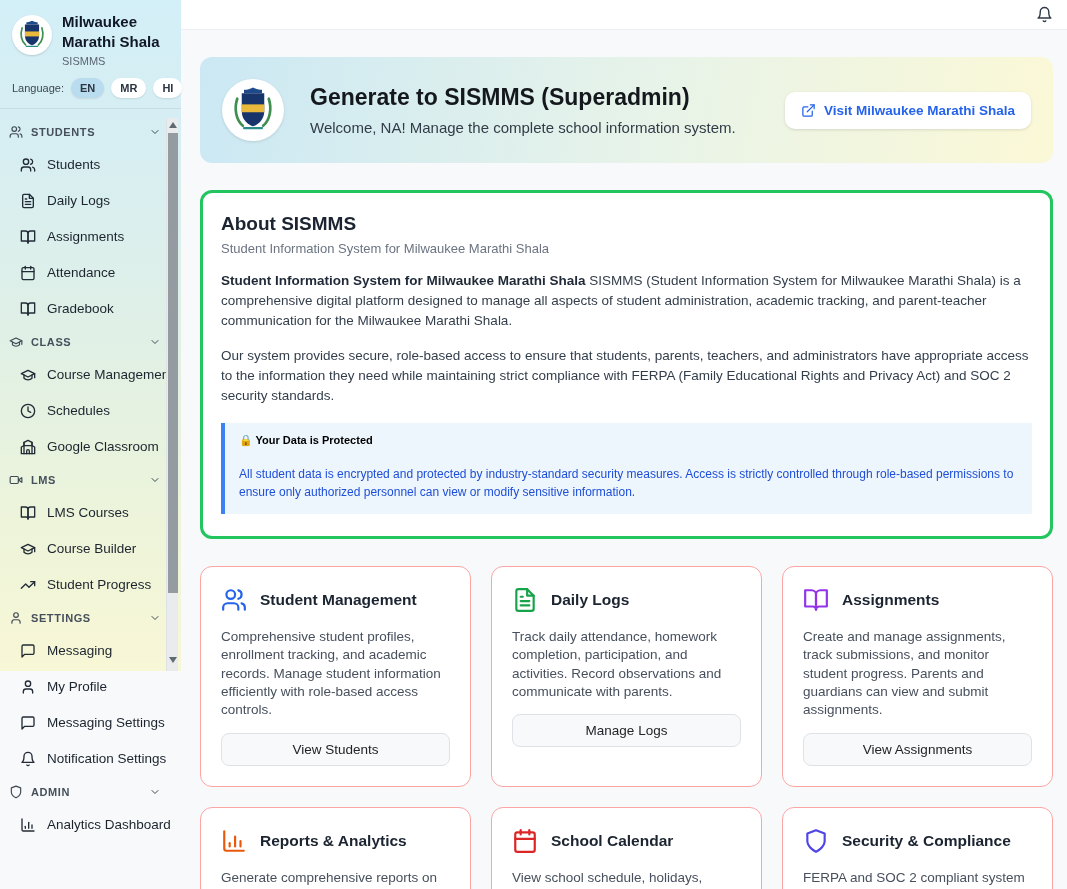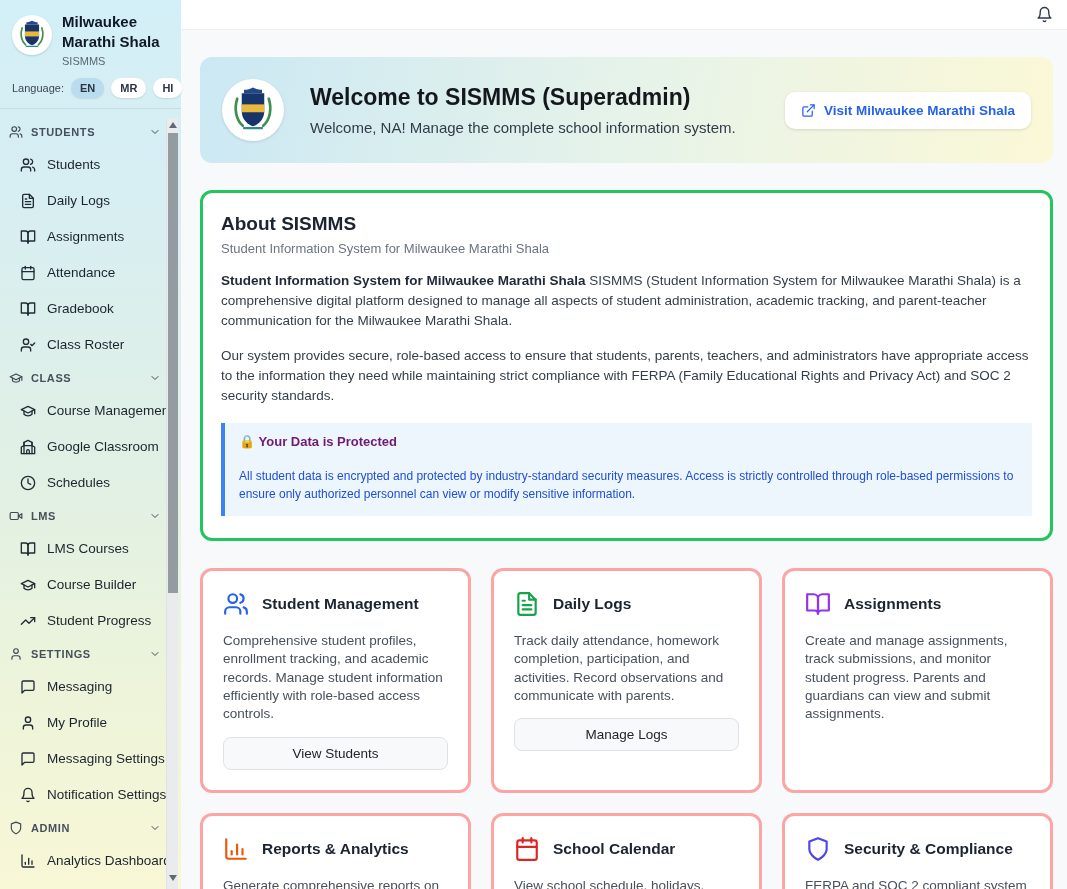--- a/index.html
+++ b/index.html
@@ -1,21 +1,21 @@
 <!DOCTYPE html>
 <html><head>
 <meta charset="utf-8">
 <style>
   * { margin:0; padding:0; box-sizing:border-box; }
   html,body { width:1067px; height:889px; overflow:hidden; font-family:"Liberation Sans",sans-serif; background:#f8f9fb; }
   body { position:relative; color:#1f2937; }
   svg.ic { display:block; flex:none; }
 
   
-  .sidebar { position:absolute; left:0; top:0; width:181px; height:889px; z-index:2;
+  .sidebar { position:absolute; left:0; top:0; width:181px; height:671px; z-index:2;
     background:linear-gradient(180deg,#d3eff7 0%,#d7eef2 22%,#e0f0e6 50%,#edf4da 78%,#f8f7d6 100%); }
   .sb-head { padding:12px 12px 10px 12px; border-bottom:1px solid rgba(0,0,0,.07); }
   .sb-brand { display:flex; gap:10px; align-items:flex-start; }
   .sb-logo { width:40px; height:40px; border-radius:50%; background:#fff; flex:none; display:flex; align-items:center; justify-content:center; box-shadow:0 1px 2px rgba(0,0,0,.15); margin-top:3px; }
   .sb-name { font-size:15px; font-weight:bold; color:#101828; line-height:1.35; }
   .sb-abbr { font-size:11px; color:#5b6672; margin-top:2px; }
   .lang-row { display:flex; align-items:center; gap:7px; margin-top:11px; }
   .lang-label { font-size:11px; color:#3c4652; }
   .chip { font-size:11px; font-weight:600; color:#2b3440; background:#fff; border-radius:10px; padding:4px 9px; box-shadow:0 1px 2px rgba(0,0,0,.10); cursor:pointer; border:none; }
   .chip.active { background:#b9dcef; }
@@ -53,26 +53,26 @@
   .visit-btn { margin-left:auto; display:flex; align-items:center; gap:8px; background:#fff; border:none; border-radius:10px; padding:11px 16px; font-family:inherit; font-size:13.5px; font-weight:600; color:#2563eb; box-shadow:0 1px 3px rgba(0,0,0,.12); cursor:pointer; }
   .visit-btn .ic { color:#2563eb; }
 
   
   .about { margin-top:27px; background:#fff; border:3px solid #22c55e; border-radius:12px; padding:20px 18px 22px 18px; }
   .about h2 { font-size:19px; font-weight:bold; color:#1b2430; }
   .about-sub { font-size:13px; color:#6b7482; margin-top:6px; }
   .about p { font-size:13.5px; color:#333e4b; line-height:1.48; margin-top:15px; }
   .about p b { color:#1f2937; }
   .notice { margin-top:17px; background:#eef6fd; border-left:4px solid #3b82f6; padding:11px 16px 13px 14px; }
-  .notice-title { font-size:13px; font-weight:bold; color:#701a75; }
+  .notice-title { font-size:11px; font-weight:bold; color:#000000; }
   .notice-body { font-size:12px; color:#1d4ed8; line-height:1.5; margin-top:18px; }
 
   
   .cards { margin-top:27px; display:grid; grid-template-columns:repeat(3,1fr); gap:20px; }
-  .card { background:#fff; border:3px solid #fca5a5; border-radius:12px; padding:20px; min-height:191px; }
+  .card { background:#fff; border:1px solid #fca5a5; border-radius:12px; padding:20px; min-height:191px; }
   .card-head { display:flex; align-items:center; gap:13px; margin-bottom:15px; }
   .card-title { font-size:15.5px; font-weight:bold; color:#1b2430; }
   .card-desc { font-size:13.5px; color:#47505c; line-height:1.36; margin-bottom:13px; }
   .card-btn { width:100%; background:#f8f9fa; border:1px solid #dee2e6; border-radius:8px; padding:8px 0; font-family:inherit; font-size:13.5px; font-weight:500; color:#212529; cursor:pointer; }
   .c-blue { color:#2563eb; } .c-green { color:#16a34a; } .c-purple { color:#9333ea; }
   .c-orange { color:#ea580c; } .c-red { color:#dc2626; } .c-indigo { color:#4f46e5; }
 </style>
 </head>
 <body>
 
@@ -225,53 +225,47 @@
           <use href="#i-cal"></use>
         </svg>
         <span>Attendance</span>
       </div>
     <div class="sb-item">
         <svg class="ic" width="16" height="16">
           <use href="#i-book"></use>
         </svg>
         <span>Gradebook</span>
       </div>
-    <div class="sb-item">
-        <svg class="ic" width="16" height="16">
-          <use href="#i-user-check"></use>
-        </svg>
-        <span>Class Roster</span>
-      </div>
 
     <div class="sec-head">
       <svg class="ic" width="14" height="14">
           <use href="#i-cap"></use>
         </svg>
       <span class="sec-label">CLASS</span>
       <svg class="ic sec-chev" width="12" height="12">
           <use href="#i-chev"></use>
         </svg>
     </div>
     <div class="sb-item">
         <svg class="ic" width="16" height="16">
           <use href="#i-cap"></use>
         </svg>
         <span>Course Management</span>
       </div>
     <div class="sb-item">
         <svg class="ic" width="16" height="16">
+          <use href="#i-clock"></use>
+        </svg>
+        <span>Schedules</span>
+      </div>
+    <div class="sb-item">
+        <svg class="ic" width="16" height="16">
           <use href="#i-school"></use>
         </svg>
         <span>Google Classroom</span>
-      </div>
-    <div class="sb-item">
-        <svg class="ic" width="16" height="16">
-          <use href="#i-clock"></use>
-        </svg>
-        <span>Schedules</span>
       </div>
 
     <div class="sec-head">
       <svg class="ic" width="14" height="14">
           <use href="#i-video"></use>
         </svg>
       <span class="sec-label">LMS</span>
       <svg class="ic sec-chev" width="12" height="12">
           <use href="#i-chev"></use>
         </svg>
@@ -366,21 +360,21 @@
 
   <div class="content">
 
     <section class="banner">
       <div class="banner-logo">
           <svg class="ic" width="54" height="54">
             <use href="#i-crest"></use>
           </svg>
         </div>
       <div class="banner-text">
-        <div class="banner-title">Welcome to SISMMS (Superadmin)</div>
+        <div class="banner-title">Generate to SISMMS (Superadmin)</div>
         <div class="banner-sub">Welcome, NA! Manage the complete school information system.</div>
       </div>
       <button class="visit-btn">
         <svg class="ic" width="15" height="15">
             <use href="#i-ext"></use>
           </svg>
         <span>Visit Milwaukee Marathi Shala</span>
       </button>
     </section>
 
@@ -417,20 +411,21 @@
         <button class="card-btn">Manage Logs</button>
       </div>
       <div class="card">
         <div class="card-head">
             <svg class="ic c-purple" width="26" height="26">
               <use href="#i-book"></use>
             </svg>
             <span class="card-title">Assignments</span>
           </div>
         <p class="card-desc">Create and manage assignments, track submissions, and monitor student progress. Parents and guardians can view and submit assignments.</p>
+        <button class="card-btn">View Assignments</button>
       </div>
     </div>
 
     <div class="cards" style="margin-top:20px;">
       <div class="card">
         <div class="card-head">
             <svg class="ic c-orange" width="26" height="26">
               <use href="#i-chart"></use>
             </svg>
             <span class="card-title">Reports &amp; Analytics</span>

